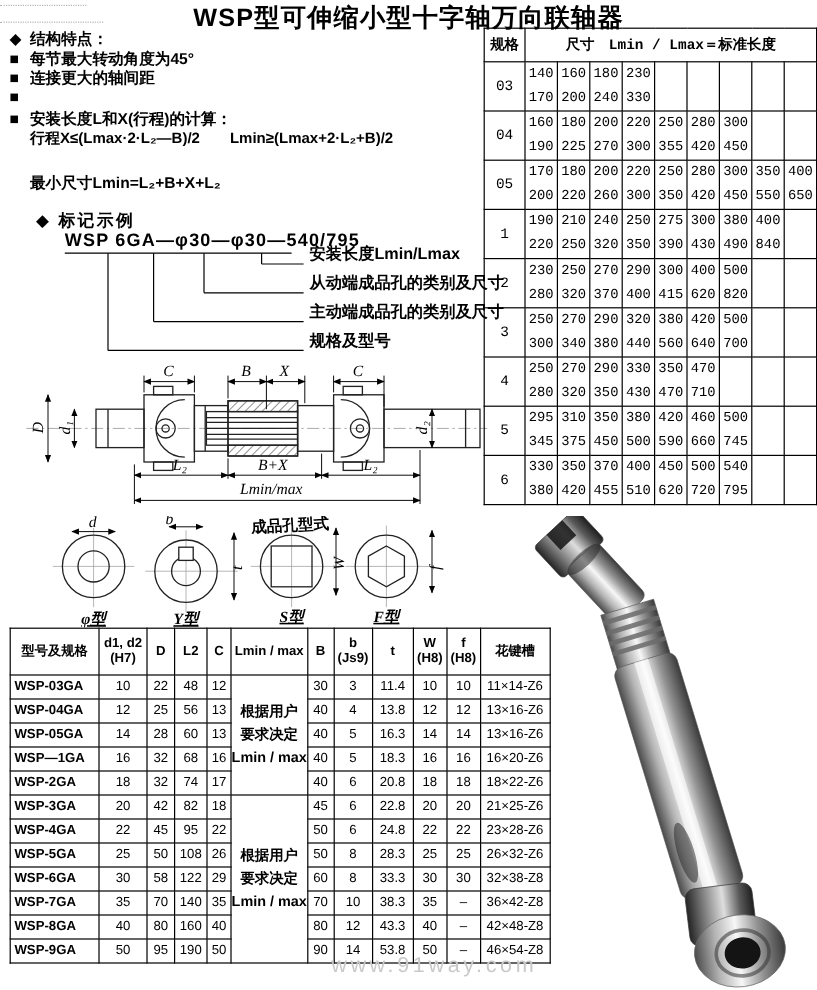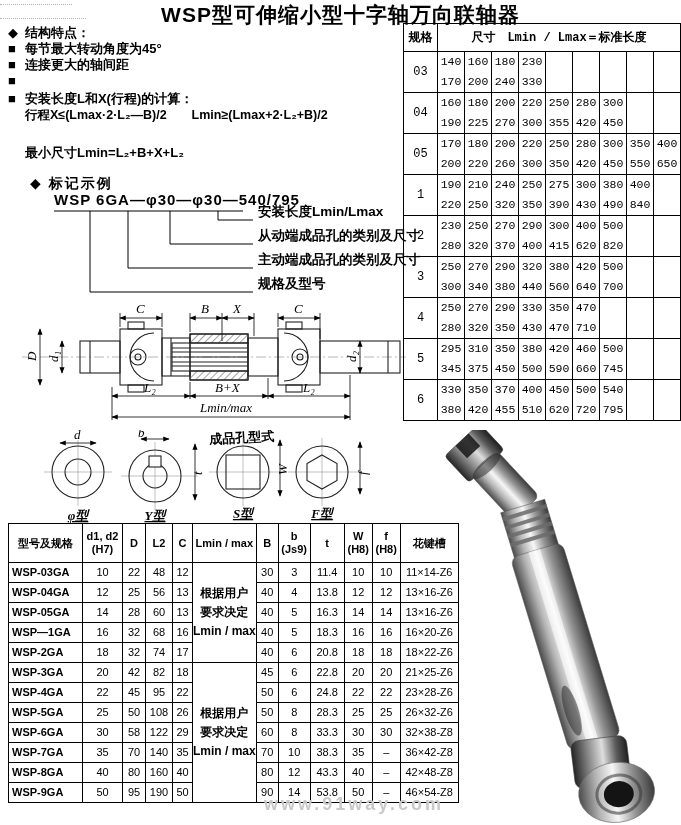--- a/index.html
+++ b/index.html
@@ -36,21 +36,21 @@
   .model-table{position:absolute;left:8px;top:523px;border-collapse:collapse;table-layout:fixed;
                font-size:11px;}
   .model-table th,.model-table td{border:1px solid #000;padding:0;text-align:center;vertical-align:middle;}
   .model-table th{height:38px;font-weight:bold;font-size:11px;}
   .model-table th div{line-height:13px;}
   .model-table td{height:19px;line-height:19px;white-space:nowrap;overflow:hidden;}
   .model-table td.mname{text-align:left;padding-left:3px;font-weight:bold;margin-left:29px;}
   .model-table td.merge{font-size:12px;font-weight:bold;}
   .model-table td.merge div{line-height:19px;}
   
-  .watermark{position:absolute;left:264px;top:794px;font-size:18px;font-weight:bold;
+  .watermark{position:absolute;left:276px;top:794px;font-size:18px;font-weight:normal;
              color:#c9c9c9;letter-spacing:3px;}
   .photo{position:absolute;left:441px;top:430px;}
 </style>
 </head>
 <body>
 
 <div class="page">
 
   <div class="artifact" style="left:0;top:4px;width:72px;"></div>
   <div class="artifact" style="left:0;top:18px;width:86px;"></div>

